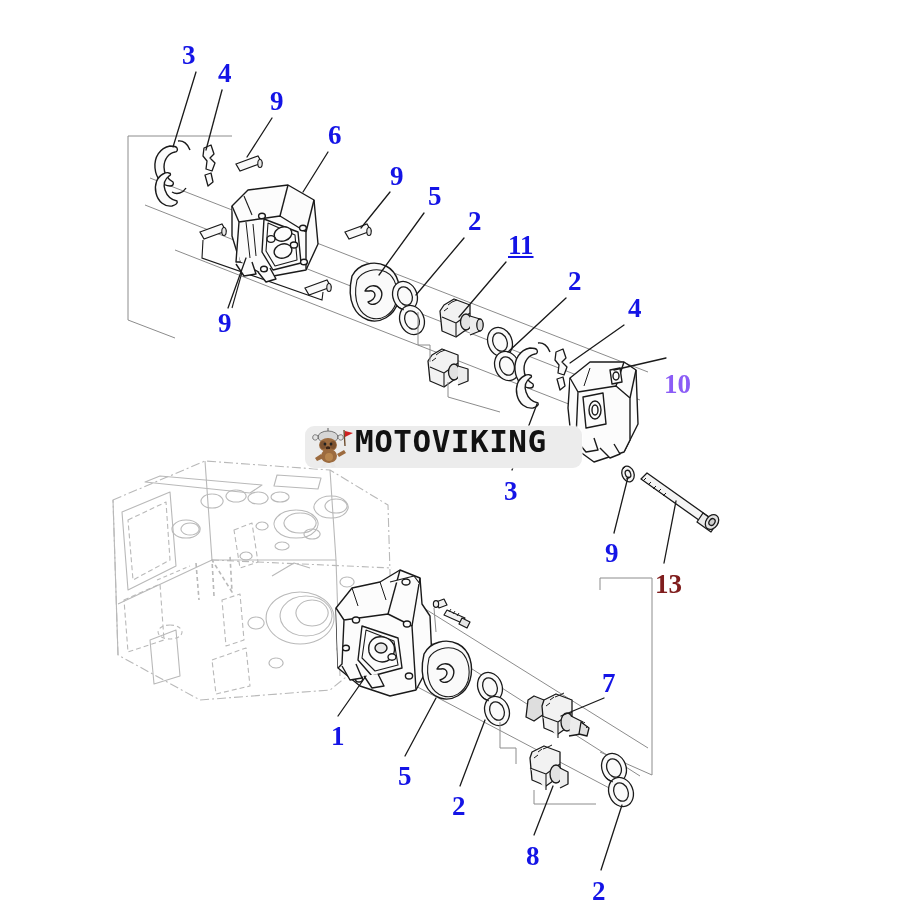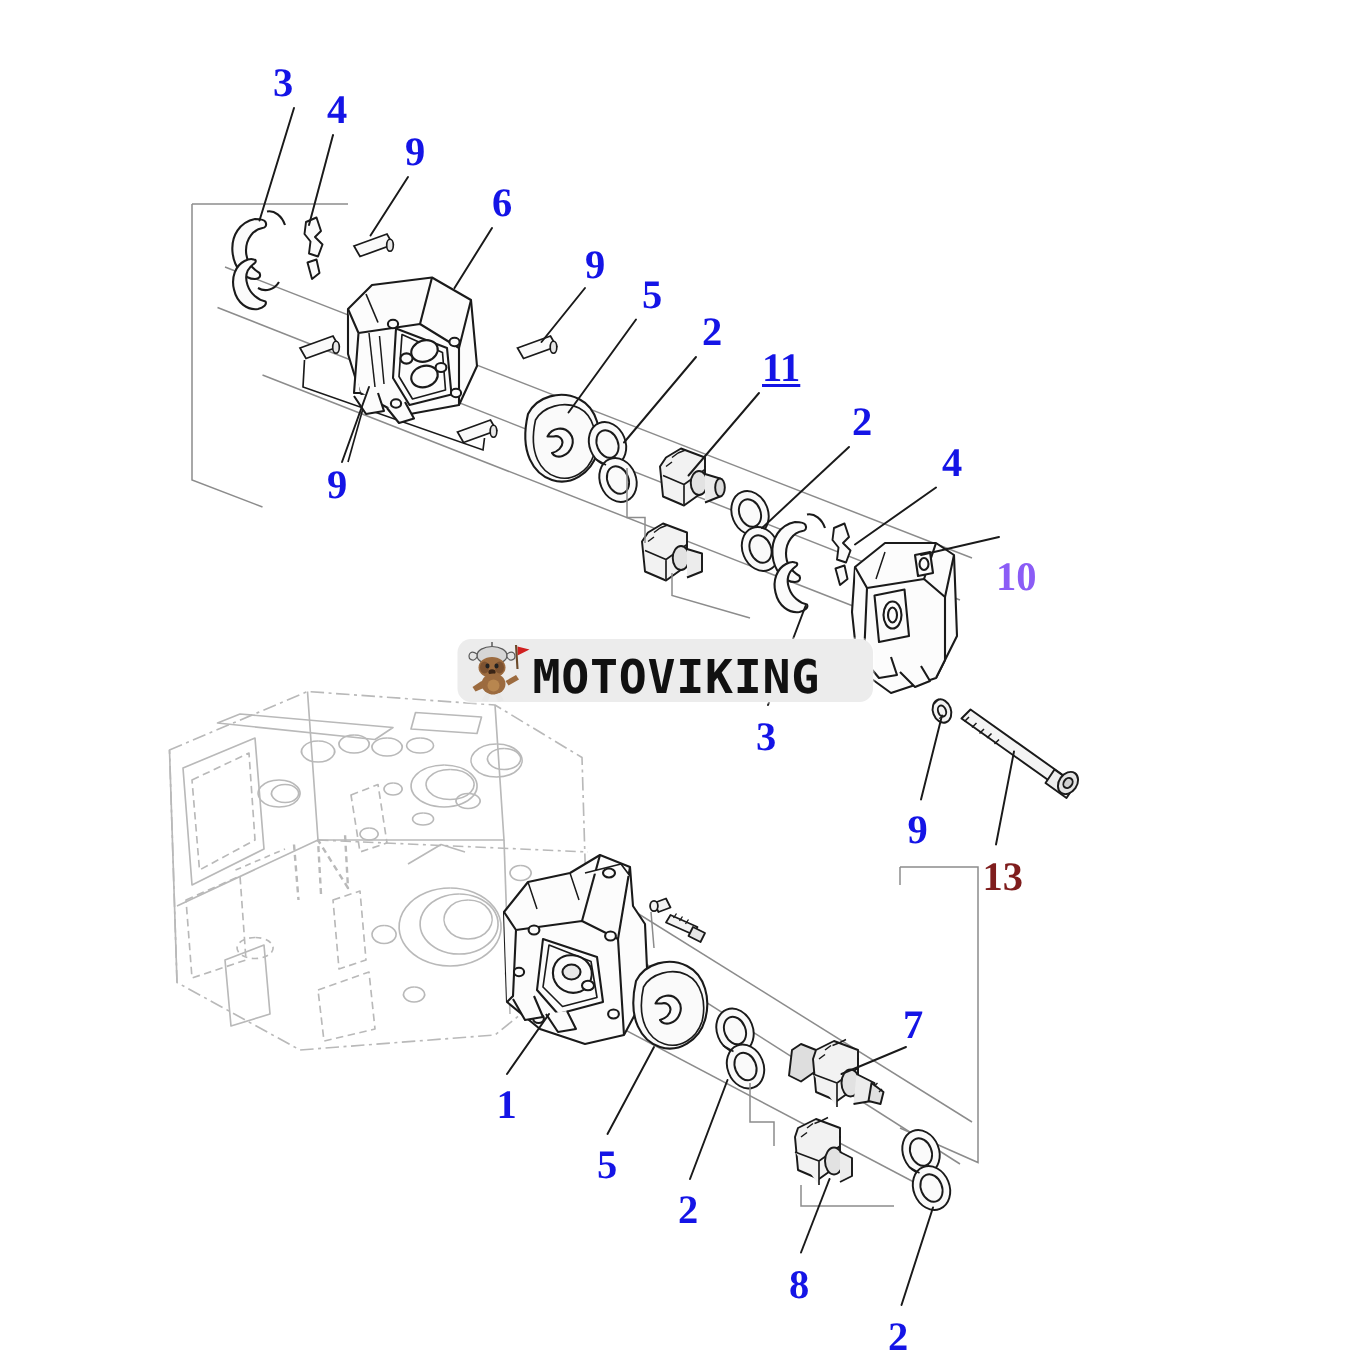--- a/index.html
+++ b/index.html
@@ -37,21 +37,21 @@
   }
   #watermark {
     position: absolute;
     left: 305px;
     top: 426px;
     width: 277px;
     height: 42px;
     background: #ececec;
     border-radius: 9px;
     display: flex;
-    align-items: flex-end;
+    align-items: flex-start;
     box-shadow: 0 0 0 1px rgba(255,255,255,0.5);
   }
   #watermark-mascot {
     width: 46px;
     height: 42px;
     flex: 0 0 46px;
     margin-left: 6px;
   }
   #watermark-text {
     font-family: "DejaVu Sans Mono", monospace;

